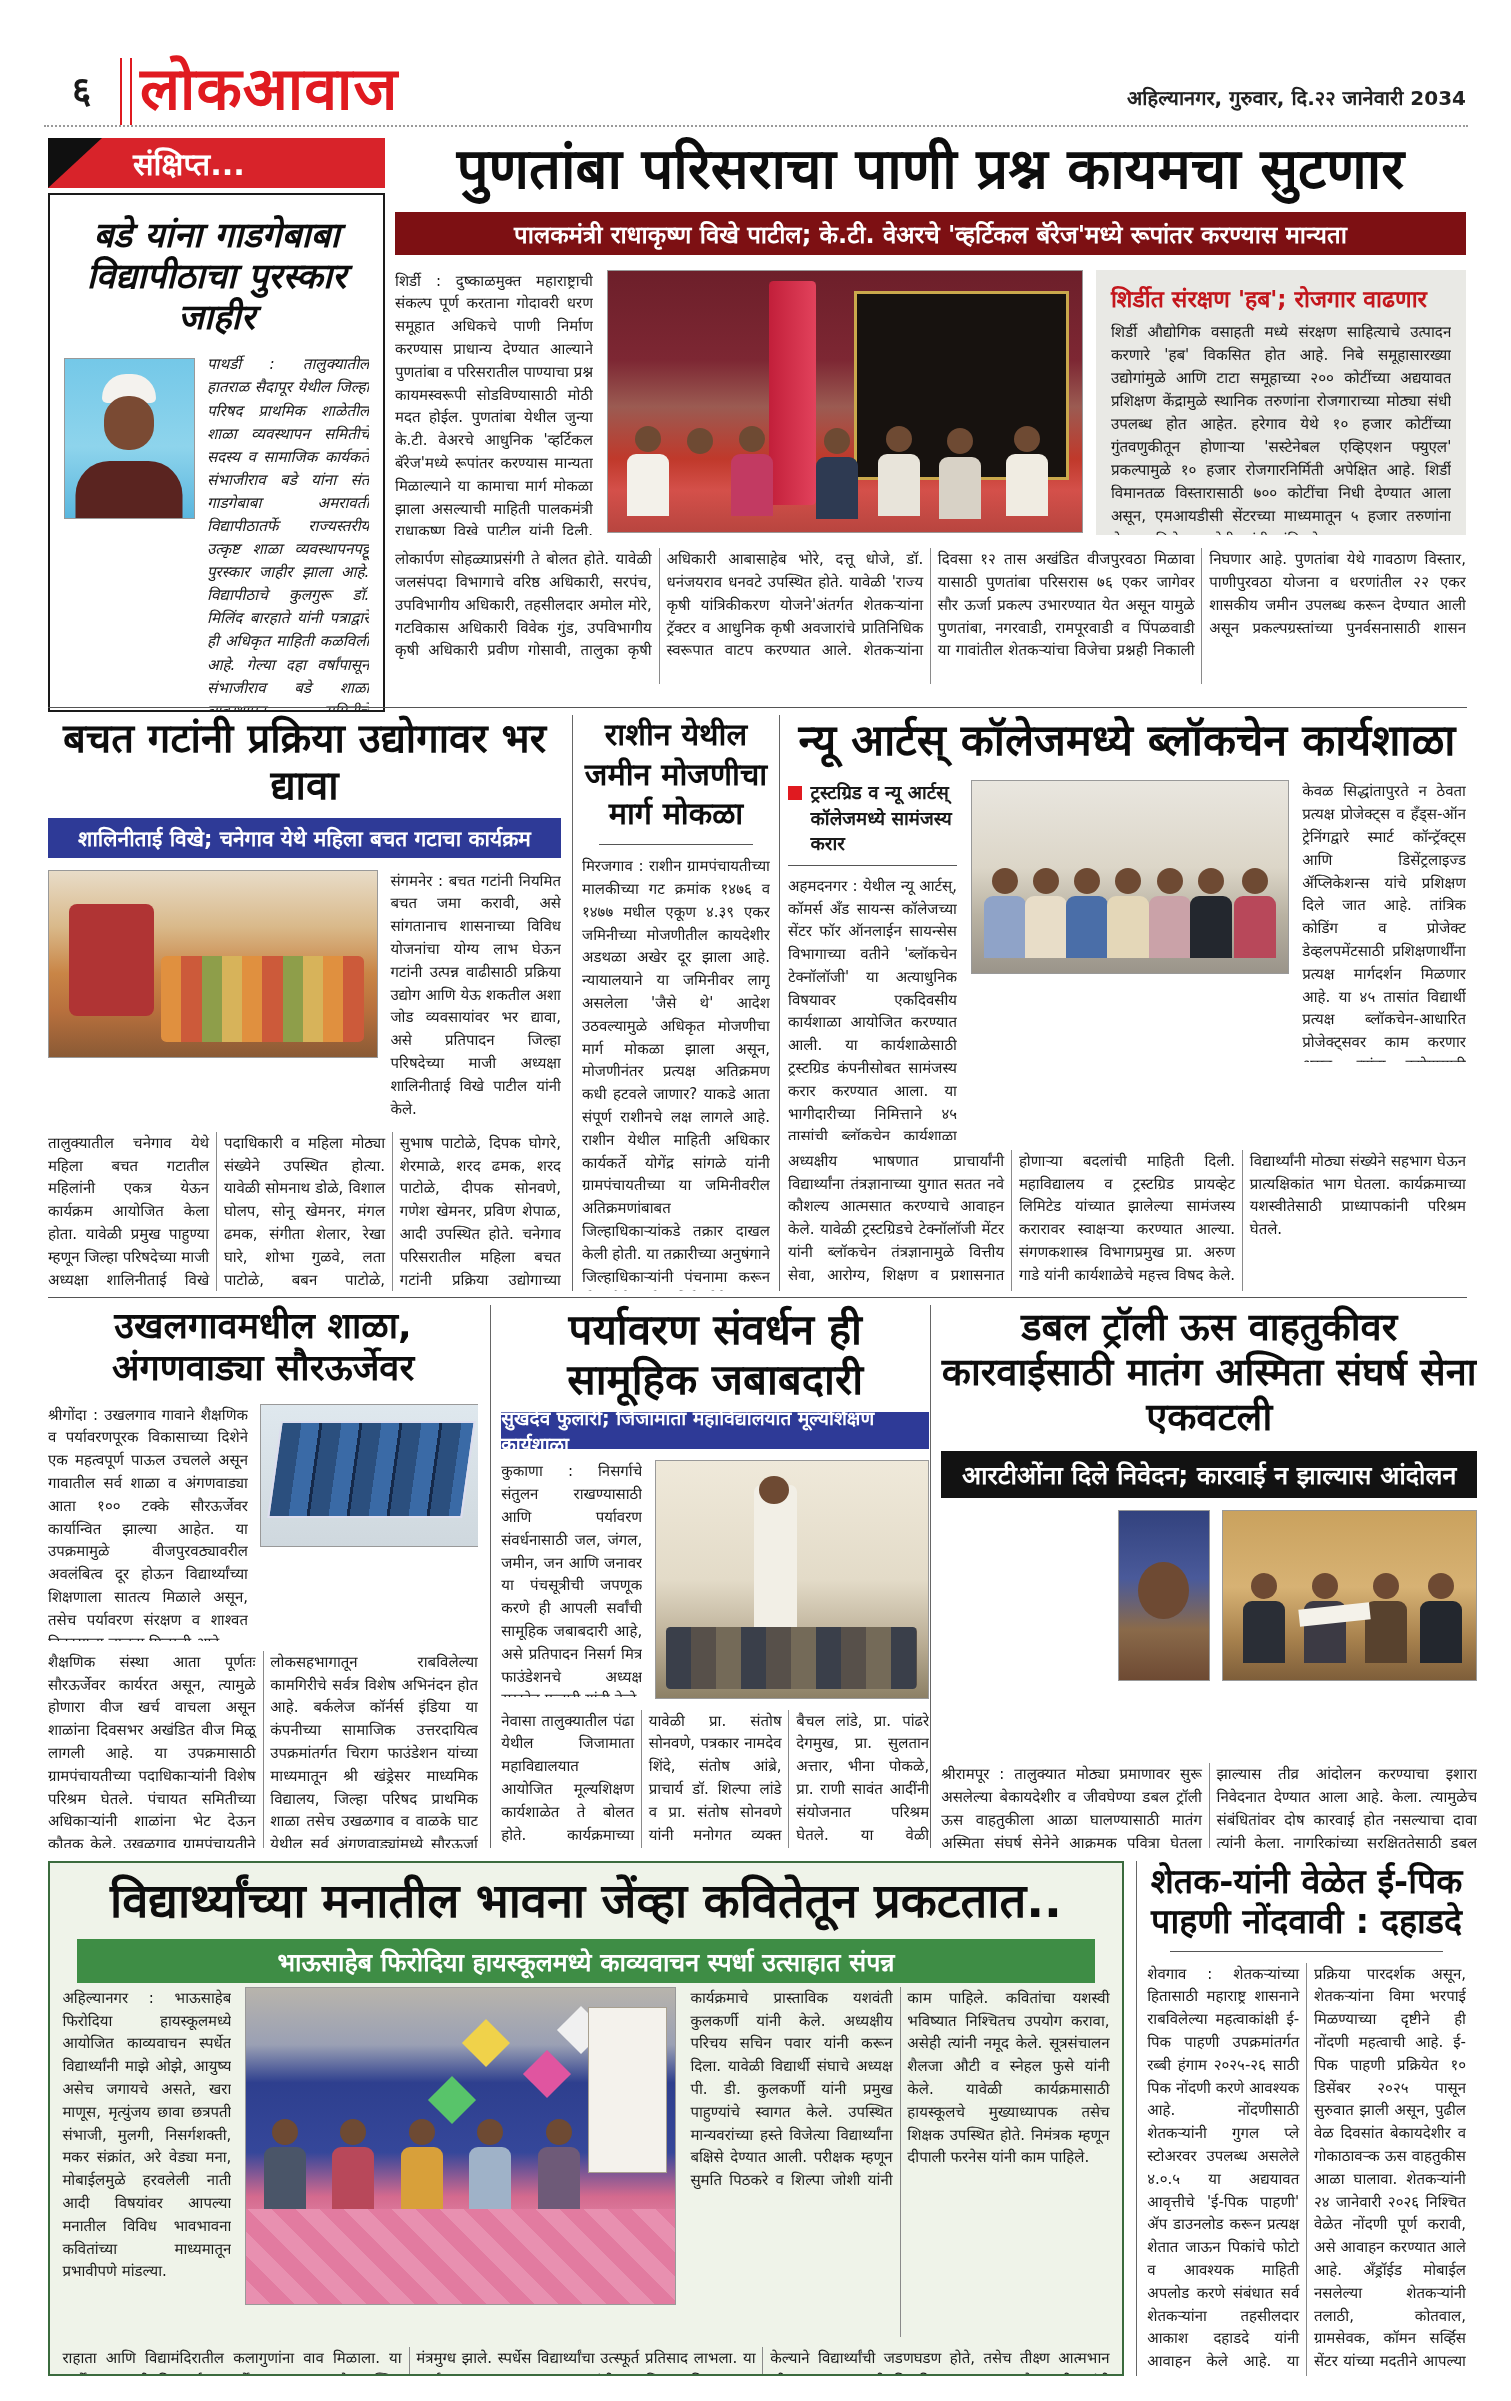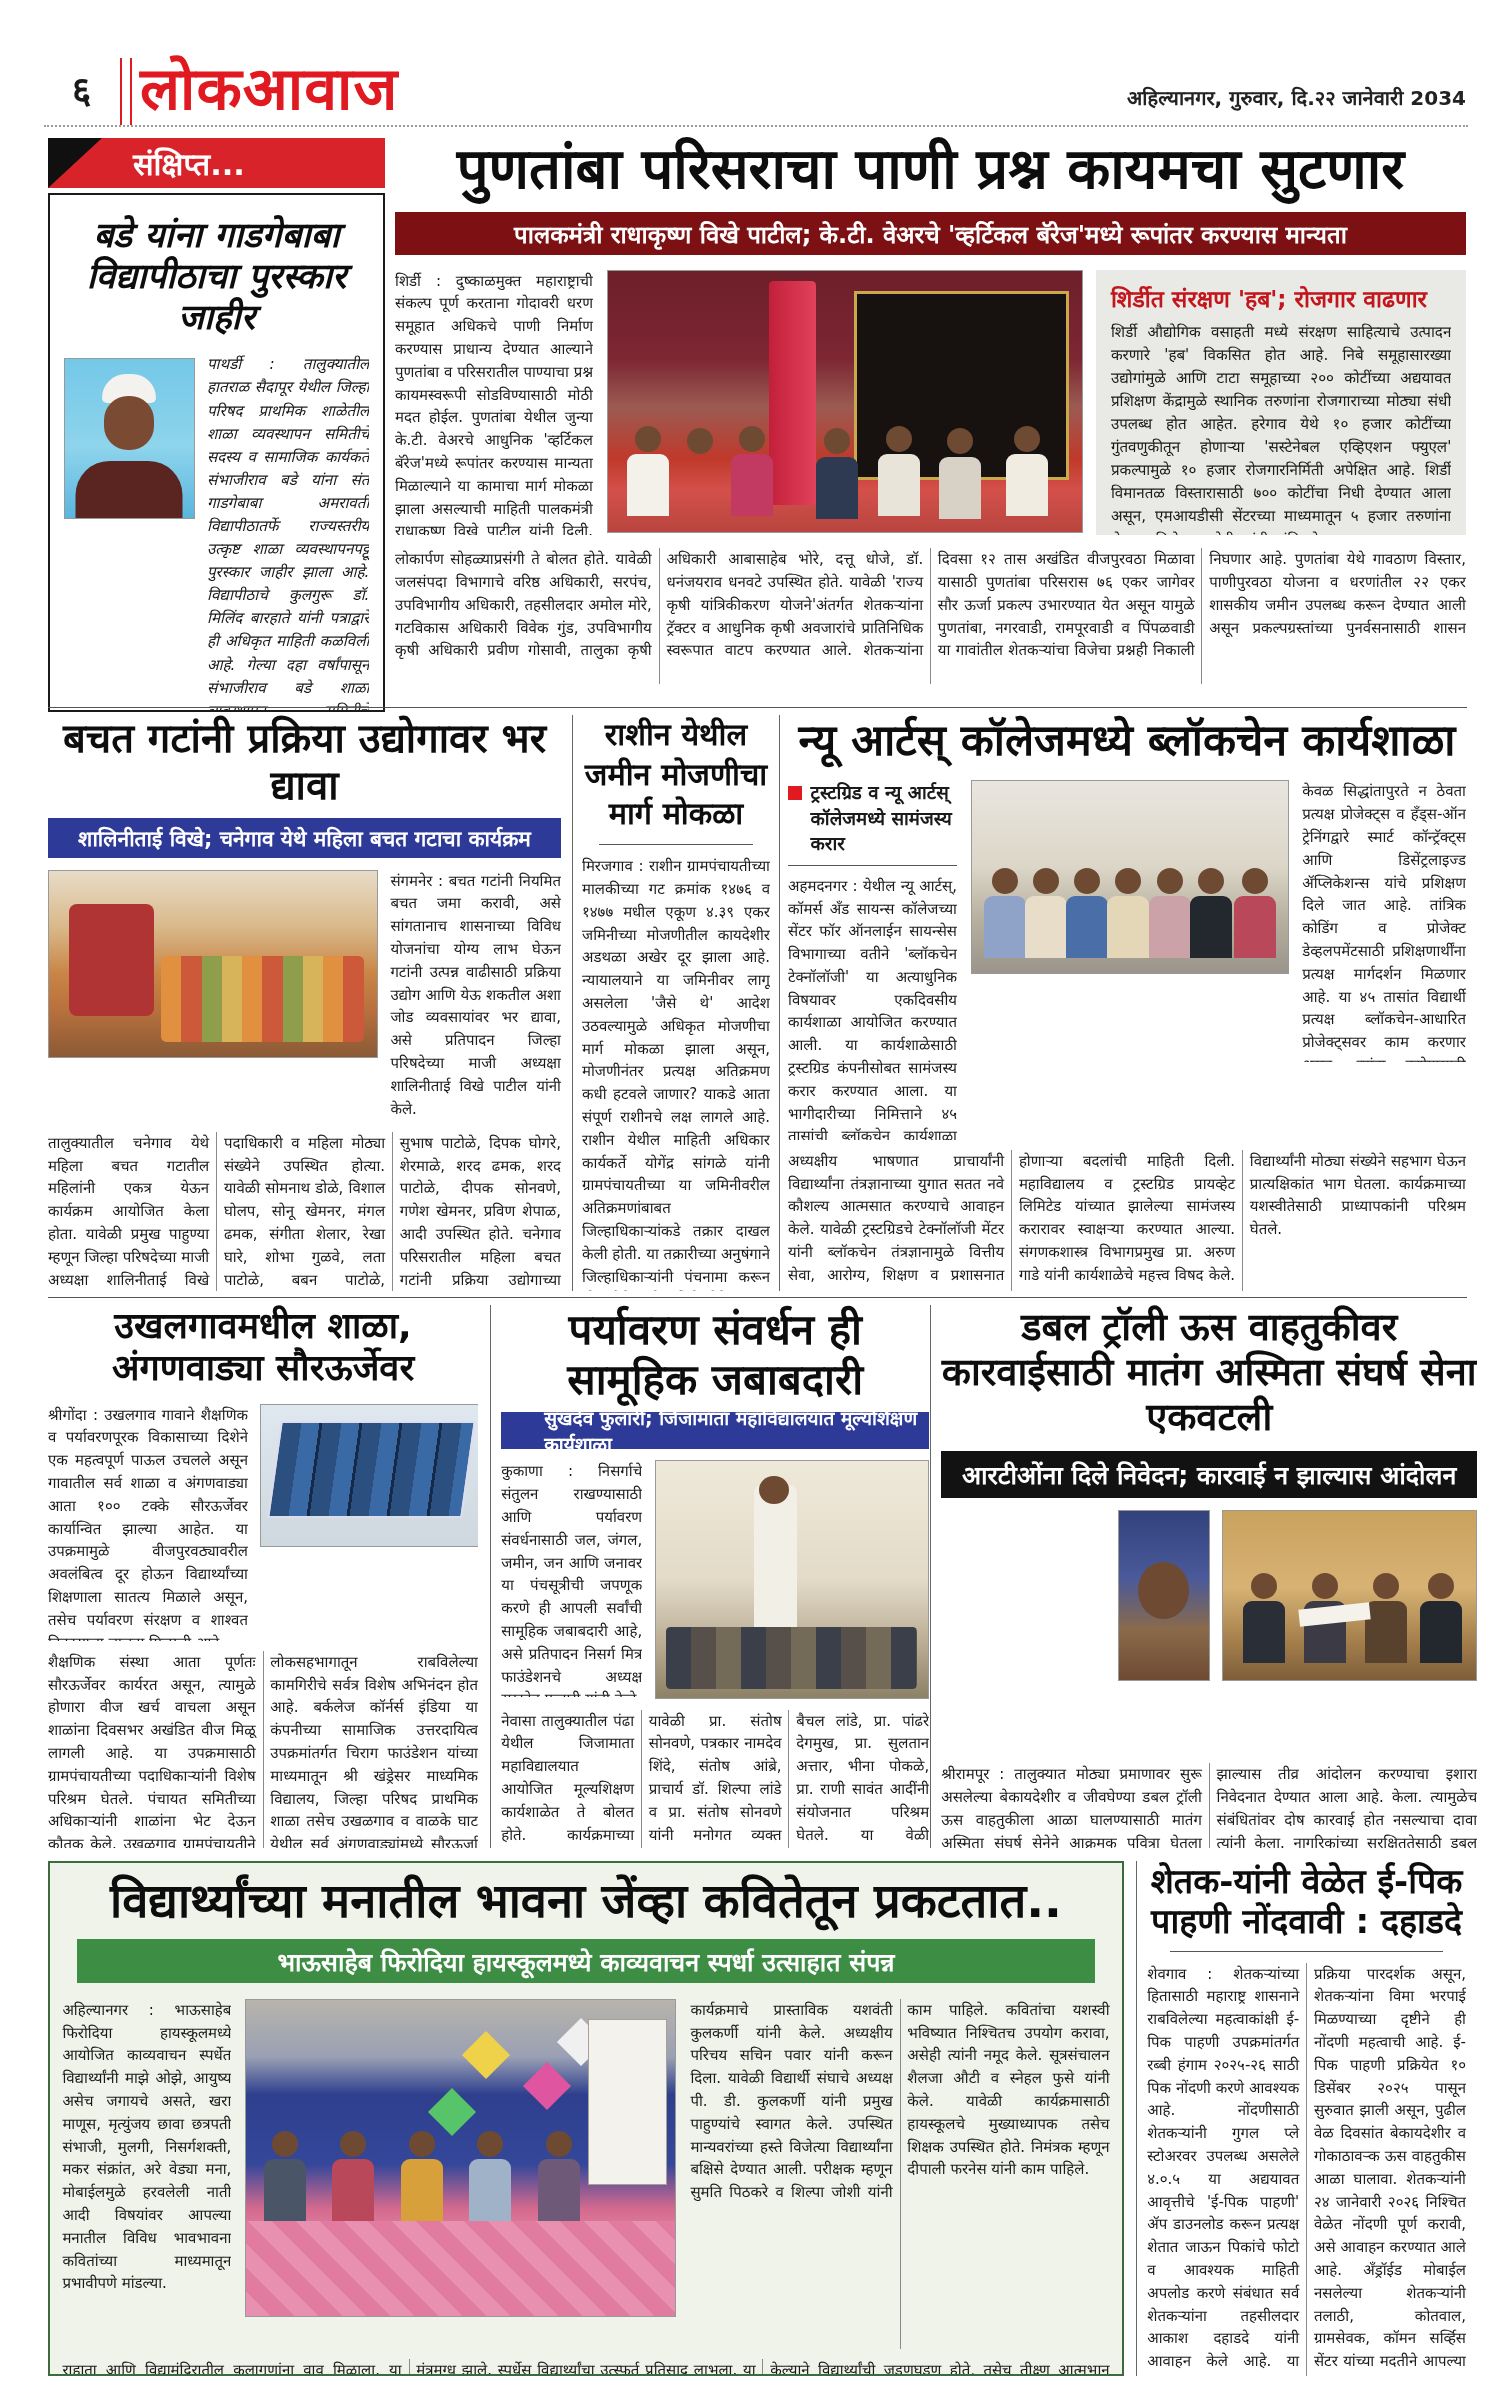--- a/index.html
+++ b/index.html
@@ -189,21 +189,21 @@
                background:repeating-linear-gradient(90deg,#2b4f7e 0 19px,#3a6aa6 19px 37px,#15294a 37px 40px);border:2.3px solid #dde;"></div>
         </div>
         <div class="body-text" style="margin-top:9px;height:85px;"></div>
       </div>
     </div>
     <div class="body-text cols2" style="margin-top:10.2px;height:243px;">शैक्षणिक संस्था आता पूर्णतः सौरऊर्जेवर कार्यरत असून, त्यामुळे होणारा वीज खर्च वाचला असून शाळांना दिवसभर अखंडित वीज मिळू लागली आहे. या उपक्रमासाठी ग्रामपंचायतीच्या पदाधिकाऱ्यांनी विशेष परिश्रम घेतले. पंचायत समितीच्या अधिकाऱ्यांनी शाळांना भेट देऊन कौतुक केले. उखळगाव ग्रामपंचायतीने नियोजनबद्ध, पारदर्शक व लोकसहभागातून राबविलेल्या कामगिरीचे सर्वत्र विशेष अभिनंदन होत आहे. बर्कलेज कॉर्नर्स इंडिया या कंपनीच्या सामाजिक उत्तरदायित्व उपक्रमांतर्गत चिराग फाउंडेशन यांच्या माध्यमातून श्री खंड्रेसर माध्यमिक विद्यालय, जिल्हा परिषद प्राथमिक शाळा तसेच उखळगाव व वाळके घाट येथील सर्व अंगणवाड्यांमध्ये सौरऊर्जा प्रणाली बसविण्यात आली आहे. या सर्व यंत्रणांची देखभालही केली जाणार आहे.</div>
   </div>
 
   <div class="abs" style="left:490px;top:1305px;width:428px;height:543px;overflow:hidden;border-left:1.1px solid #666;padding-left:10.2px;">
     <div class="hl" style="font-size:42px;">पर्यावरण संवर्धन ही सामूहिक जबाबदारी</div>
-    <div class="banner" style="background:#2e3a97;height:37px;font-size:19px;margin-top:8px;padding-left:43px;">सुखदेव फुलारी; जिजामाता महाविद्यालयात मूल्यशिक्षण कार्यशाळा</div>
+    <div class="banner" style="background:#2e3a97;height:37px;font-size:19px;margin-top:8px;">सुखदेव फुलारी; जिजामाता महाविद्यालयात मूल्यशिक्षण कार्यशाळा</div>
     <div style="display:flex;gap:12.4px;margin-top:11.3px;">
       <div class="body-text" style="width:141px;flex:none;height:237px;">कुकाणा : निसर्गाचे संतुलन राखण्यासाठी आणि पर्यावरण संवर्धनासाठी जल, जंगल, जमीन, जन आणि जनावर या पंचसूत्रीची जपणूक करणे ही आपली सर्वांची सामूहिक जबाबदारी आहे, असे प्रतिपादन निसर्ग मित्र फाउंडेशनचे अध्यक्ष सुखदेव फुलारी यांनी केले.</div>
       <div class="photo" style="flex:1;height:237px;background:
            linear-gradient(180deg,#efe9da 0%,#e3dbc8 50%,#b8ab92 78%,#8c8066 100%);">
         <div style="position:absolute;left:36%;top:10%;width:16%;height:64%;background:#f2efe6;border-radius:6.8px;"></div>
         <div style="position:absolute;left:38%;top:6%;width:11%;height:12%;background:#6e4a33;border-radius:50%;"></div>
         <div style="position:absolute;left:4%;bottom:4%;width:92%;height:26%;background:repeating-linear-gradient(90deg,#3a3f4a 0 25px,#57504a 25px 50px,#746a58 50px 75px);border-radius:4.5px;"></div>
       </div>
     </div>
     <div class="body-text cols3" style="margin-top:10.2px;height:215px;">नेवासा तालुक्यातील पंढा येथील जिजामाता महाविद्यालयात आयोजित मूल्यशिक्षण कार्यशाळेत ते बोलत होते. कार्यक्रमाच्या अध्यक्षस्थानी शिक्षण संस्थेचे विश्वस्त प्रा. डॉ. नारायणराव म्हस्के होते. यावेळी प्रा. संतोष सोनवणे, पत्रकार नामदेव शिंदे, संतोष आंब्रे, प्राचार्य डॉ. शिल्पा लांडे व प्रा. संतोष सोनवणे यांनी मनोगत व्यक्त केले. प्रा. डॉ. संजय म्हारे यांनी प्रास्ताविक केले. डॉ. मोहिनी सार्डे, प्रा. बैचल लांडे, प्रा. पांढरे देगमुख, प्रा. सुलतान अत्तार, भीना पोकळे, प्रा. राणी सावंत आदींनी संयोजनात परिश्रम घेतले. या वेळी विद्यार्थ्यांनी सुसंवादात सहभाग घेतला. प्रा. संजय महरे यांनी आभार प्रदर्शन केले.</div>
@@ -236,21 +236,21 @@
           </div>
         <div style="position:absolute;left:30%;bottom:34%;width:28%;height:10%;background:#f4f2ea;transform:rotate(-6deg);"></div>
       </div>
     </div>
     <div class="body-text cols2" style="margin-top:10.2px;height:186px;">श्रीरामपूर : तालुक्यात मोठ्या प्रमाणावर सुरू असलेल्या बेकायदेशीर व जीवघेण्या डबल ट्रॉली ऊस वाहतुकीला आळा घालण्यासाठी मातंग अस्मिता संघर्ष सेनेने आक्रमक पवित्रा घेतला असून श्रीरामपूर येथील उपप्रादेशिक परिवहन अधिकारी (आरटीओ) यांना या संदर्भात लेखी निवेदन देऊन तातडीने कठोर कारवाईची मागणी केली आहे. तसेच दहा दिवसांत कारवाई न झाल्यास तीव्र आंदोलन करण्याचा इशारा निवेदनात देण्यात आला आहे. केला. त्यामुळेच संबंधितांवर दोष कारवाई होत नसल्याचा दावा त्यांनी केला. नागरिकांच्या सुरक्षिततेसाठी डबल ट्रॉली ऊस वाहतूक बंद करण्यात यावी, अशी मागणी निवेदनाद्वारे करण्यात आली आहे. यावेळी मातंग अस्मिता संघर्ष सेनेचे जिल्हाध्यक्ष भाऊसाहेब पठारे, नवनाथ यांची उपस्थिती होती. अशा वाहतुकीमुळे अपघात होऊन अनेक निष्पाप नागरिकांचे बळी गेले असल्याचे निवेदनात नमूद करण्यात आले आहे.</div>
   </div>
 
   <div class="abs" style="left:48px;top:1861px;width:1076px;height:515px;border:2.3px solid #3b6b3e;background:#eff3e9;padding:10.2px 12.4px;box-sizing:border-box;overflow:hidden;">
     <div class="hl" style="font-size:47px;">विद्यार्थ्यांच्या मनातील भावना जेंव्हा कवितेतून प्रकटतात..</div>
     <div class="banner" style="background:#3e8d45;height:44px;font-size:25px;margin:10.2px 14.7px 0;">भाऊसाहेब फिरोदिया हायस्कूलमध्ये काव्यवाचन स्पर्धा उत्साहात संपन्न</div>
-    <div style="display:flex;gap:14px;margin-top:16px;">
+    <div style="display:flex;gap:14px;margin-top:4px;">
       <div class="body-text" style="width:169px;flex:none;height:350px;">अहिल्यानगर : भाऊसाहेब फिरोदिया हायस्कूलमध्ये आयोजित काव्यवाचन स्पर्धेत विद्यार्थ्यांनी माझे ओझे, आयुष्य असेच जगायचे असते, खरा माणूस, मृत्युंजय छावा छत्रपती संभाजी, मुलगी, निसर्गशक्ती, मकर संक्रांत, अरे वेड्या मना, मोबाईलमुळे हरवलेली नाती आदी विषयांवर आपल्या मनातील विविध भावभावना कवितांच्या माध्यमातून प्रभावीपणे मांडल्या.</div>
       <div class="photo" style="width:429px;height:316px;flex:none;background:
            linear-gradient(180deg,#b8b4ac 0%,#9aa0b4 18%,#2e3f8e 30%,#35479a 52%,#d46a8e 66%,#e890b0 80%,#e27ba0 100%);">
         <div class="kite" style="left:52%;top:12%;background:#f0d24a;"></div>
         <div class="kite" style="left:66%;top:22%;background:#e055a0;"></div>
         <div class="kite" style="left:44%;top:30%;background:#58c46a;"></div>
         <div class="kite" style="left:74%;top:8%;background:#f0f0f0;"></div>
         <div style="position:absolute;right:2%;top:6%;width:18%;height:52%;background:#f4f2ec;border:1.7px solid #a8a090;"></div>
         <div class="person" style="left:4%;bottom:30%;">
             <div class="head"></div>

